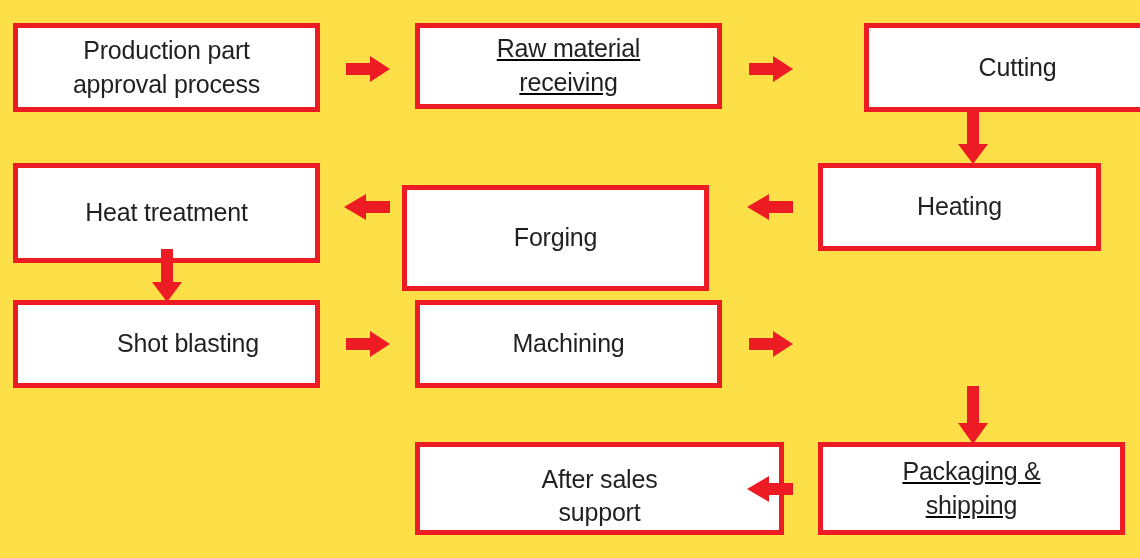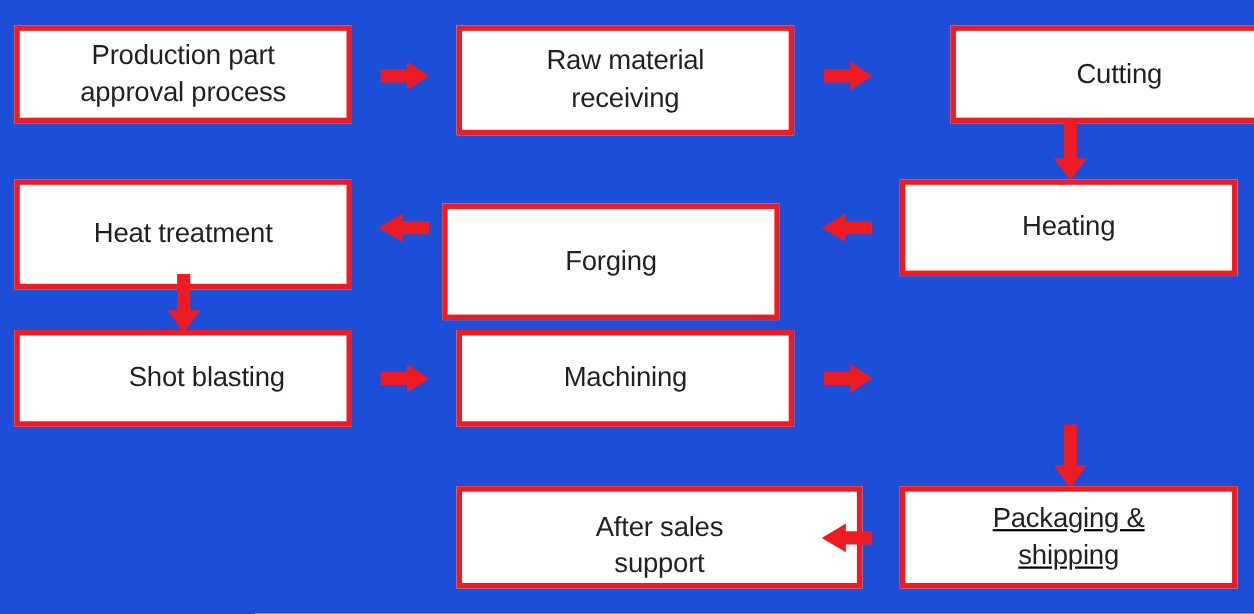--- a/index.html
+++ b/index.html
@@ -7,21 +7,21 @@
     padding: 0;
     background: #ffffff;
   }
   body {
     font-family: "Liberation Sans", sans-serif;
   }
   #flow-canvas {
     position: relative;
     width: 1140px;
     height: 558px;
-    background: #1d4ed8;
+    background: #fde047;
     overflow: hidden;
   }
   .node {
     position: absolute;
     box-sizing: border-box;
     background: #ffffff;
     border: 5px solid #ed1c24;
     display: flex;
     align-items: center;
     justify-content: center;
@@ -56,21 +56,21 @@
     <span class="node-label">Production part
 approval process</span>
   </div>
 
   <div class="arrow" style="left:346px; top:56px; width:44px; height:26px;">
     <svg viewBox="0 0 44 26" preserveAspectRatio="none" aria-hidden="true">
       <polygon points="0,7 24,7 24,0 44,13 24,26 24,19 0,19" fill="#ed1c24"></polygon>
     </svg>
   </div>
 
-  <div class="node" style="left:415px; top:23px; width:307px; height:100px;">
+  <div class="node" style="left:415px; top:23px; width:307px; height:86px;text-decoration:underline;">
     <span class="node-label">Raw material
 receiving</span>
   </div>
 
   <div class="arrow" style="left:749px; top:56px; width:44px; height:26px;">
     <svg viewBox="0 0 44 26" preserveAspectRatio="none" aria-hidden="true">
       <polygon points="0,7 24,7 24,0 44,13 24,26 24,19 0,19" fill="#ed1c24"></polygon>
     </svg>
   </div>
 
@@ -97,21 +97,21 @@
   <div class="node" style="left:402px; top:163px; width:307px; height:106px;margin-top:22px;">
     <span class="node-label">Forging</span>
   </div>
 
   <div class="arrow" style="left:747px; top:194px; width:46px; height:26px;">
     <svg viewBox="0 0 46 26" preserveAspectRatio="none" aria-hidden="true">
       <polygon points="46,7 22,7 22,0 0,13 22,26 22,19 46,19" fill="#ed1c24"></polygon>
     </svg>
   </div>
 
-  <div class="node" style="left:818px; top:163px; width:307px; height:88px;">
+  <div class="node" style="left:818px; top:163px; width:283px; height:88px;">
     <span class="node-label">Heating</span>
   </div>
 
   <div class="arrow" style="left:152px; top:249px; width:30px; height:53px;">
     <svg viewBox="0 0 30 53" preserveAspectRatio="none" aria-hidden="true">
       <polygon points="9,0 21,0 21,33 30,33 15,53 0,33 9,33" fill="#ed1c24"></polygon>
     </svg>
   </div>
 
   <div class="node" style="left:13px; top:300px; width:307px; height:88px;padding-left:43px;">

